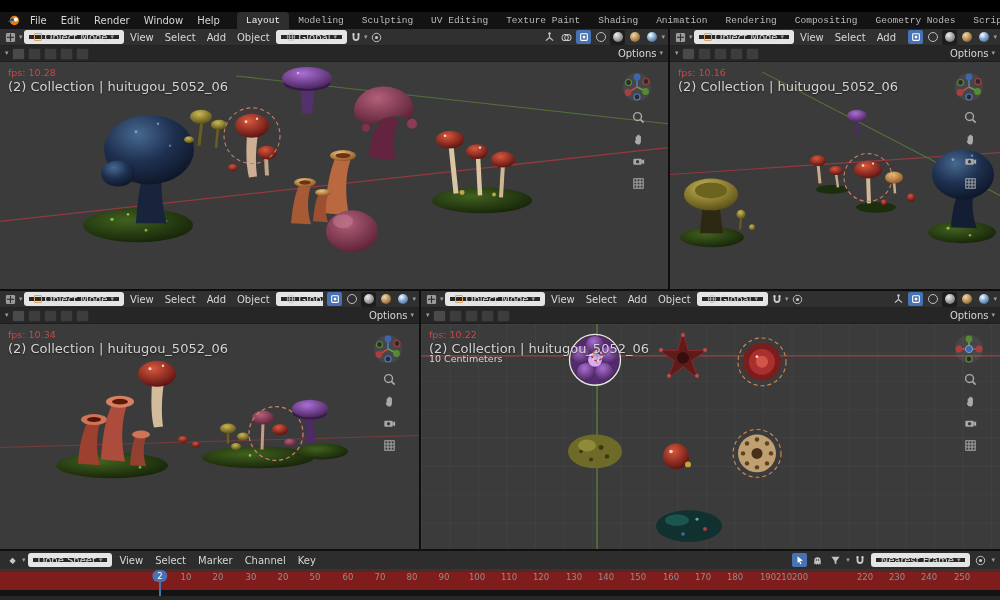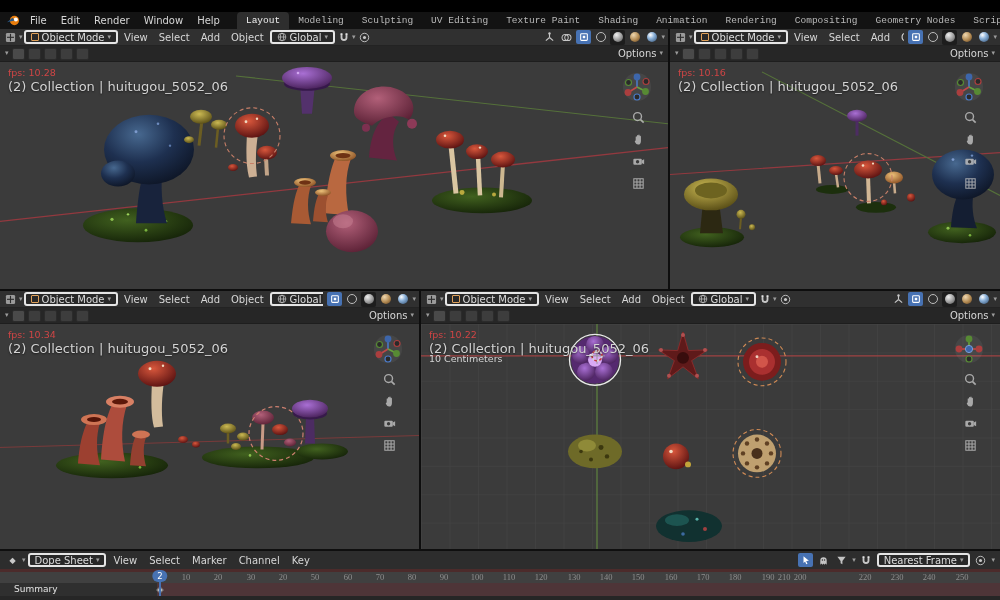--- a/index.html
+++ b/index.html
@@ -23,21 +23,21 @@
   .vp-br{left:421px;top:262px;width:579px;height:258px;}
 
   .vph{height:17px;background:#303030;display:flex;align-items:center;padding:0 3px;border-bottom:1px solid #232323;position:relative;z-index:2;}
   .vpl{display:flex;align-items:center;gap:1px;overflow:hidden;flex:1;min-width:0;}
   .vpl>*{flex-shrink:0;}
   .vpr{display:flex;align-items:center;gap:2px;flex-shrink:0;margin-left:4px;}
   .vpt{height:16px;background:#262626;display:flex;align-items:center;padding:0 5px;gap:3px;border-bottom:1px solid #1e1e1e;position:relative;z-index:2;}
   .canvas{position:absolute;left:0;right:0;top:33px;bottom:0;background:#3b3b3b;overflow:hidden;}
   .scene{position:absolute;inset:0;width:100%;height:100%;}
 
-  .dd{display:inline-flex;align-items:center;gap:3px;background:#282828;border:2px solid #e5e5e5;border-radius:3px;height:14px;padding:0 5px;color:#dcdcdc;}
+  .dd{display:inline-flex;align-items:center;gap:3px;background:#282828;border:5px solid #e5e5e5;border-radius:3px;height:14px;padding:0 5px;color:#dcdcdc;}
   .menu{padding:0 5px;color:#d6d6d6;}
   .caret{font-size:7px;color:#9c9c9c;line-height:1;}
   .hic{display:inline-flex;align-items:center;justify-content:center;width:15px;height:14px;}
   .hic.blue{background:#4772b3;border-radius:2px;}
   .modeico{width:8px;height:8px;border:1.5px solid #e0a15a;border-radius:1px;display:inline-block;}
   .sphwrap{display:inline-flex;align-items:center;justify-content:center;width:15px;height:15px;border-radius:2px;}
   .sphwrap.active{background:#1d1d1d;}
   .sph{width:10px;height:10px;border-radius:50%;display:inline-block;}
   .sph.wire{border:1.5px solid #bdbdbd;width:10px;height:10px;}
   .sph.solid{background:radial-gradient(circle at 35% 30%,#efefef,#9a9a9a 55%,#4e4e4e);}
@@ -50,21 +50,21 @@
   .fps{position:absolute;left:8px;top:5px;color:#cf4545;font-size:9.5px;z-index:3;}
   .coll{position:absolute;left:8px;top:17px;color:#d4d4d4;font-size:13px;z-index:3;text-shadow:0 1px 2px rgba(0,0,0,.6);}
   .units{position:absolute;left:8px;top:29px;color:#d4d4d4;font-size:9.5px;z-index:3;}
   .gizmo{position:absolute;top:10px;right:16px;width:30px;height:30px;z-index:3;}
   .navcol{position:absolute;top:48px;right:22px;display:flex;flex-direction:column;gap:7px;z-index:3;}
   .navcol svg{width:15px;height:15px;opacity:.85;}
 
   
   .dsh{position:absolute;top:537px;left:0;width:100%;height:20px;background:#2d2d2d;border-top:2px solid #0f0f0f;display:flex;align-items:center;padding:0 5px;gap:2px;z-index:8;}
   .dsr{margin-left:auto;display:flex;align-items:center;gap:3px;}
-  .ruler{position:absolute;top:557px;left:0;width:100%;height:21px;background:#404040;z-index:5;font-family:Liberation Serif, serif;}
+  .ruler{position:absolute;top:557px;left:0;width:100%;height:21px;background:#7f1d1d;z-index:5;}
   .rangebar{position:absolute;top:0;left:0;width:100%;height:3px;background:#4c2b2b;}
   .tick{position:absolute;top:3px;transform:translateX(-50%);font-size:8.5px;color:#8f8f8f;}
   .frame-pill{position:absolute;top:558px;left:160px;transform:translateX(-50%);background:#4772b3;color:#fff;font-size:8.5px;height:12px;line-height:12px;padding:0 5px;border-radius:7px;z-index:9;}
   .playline{position:absolute;top:569px;left:159px;width:2px;height:15px;background:#4772b3;z-index:8;}
   .sumrow{position:absolute;top:571px;left:0;width:100%;height:13px;background:#2f2f2f;z-index:5;}
   .sumband{position:absolute;left:157px;right:0;top:0;height:100%;background:#4e3538;}
   .sumlabel{position:absolute;left:14px;top:1px;font-size:9px;color:#e2e2e2;}
   .keydiamond{position:absolute;left:160px;top:6.5px;width:5px;height:5px;background:#e8e8e8;transform:translate(-50%,-50%) rotate(45deg);border:1px solid #777;}
   .dsfoot{position:absolute;top:584px;left:0;width:100%;height:16px;background:#262626;}
 </style>
@@ -890,20 +890,15 @@
     <span class="tick" style="left:800px">200</span>
     <span class="tick" style="left:784px">210</span>
     <span class="tick" style="left:865px">220</span>
     <span class="tick" style="left:897px">230</span>
     <span class="tick" style="left:929px">240</span>
     <span class="tick" style="left:962px">250</span>
   </div>
   <div class="frame-pill">2</div>
   <div class="playline"></div>
 
-  <div class="sumrow">
-    <div class="sumband"></div>
-    <span class="sumlabel">Summary</span>
-    <span class="keydiamond"></span>
-  </div>
   <div class="dsfoot"></div>
 
 </div>
 
 </body></html>

